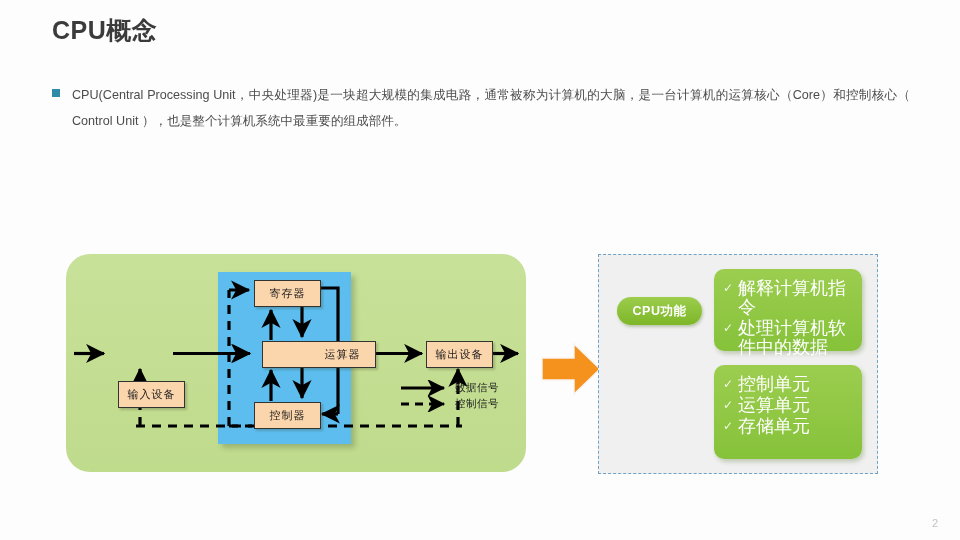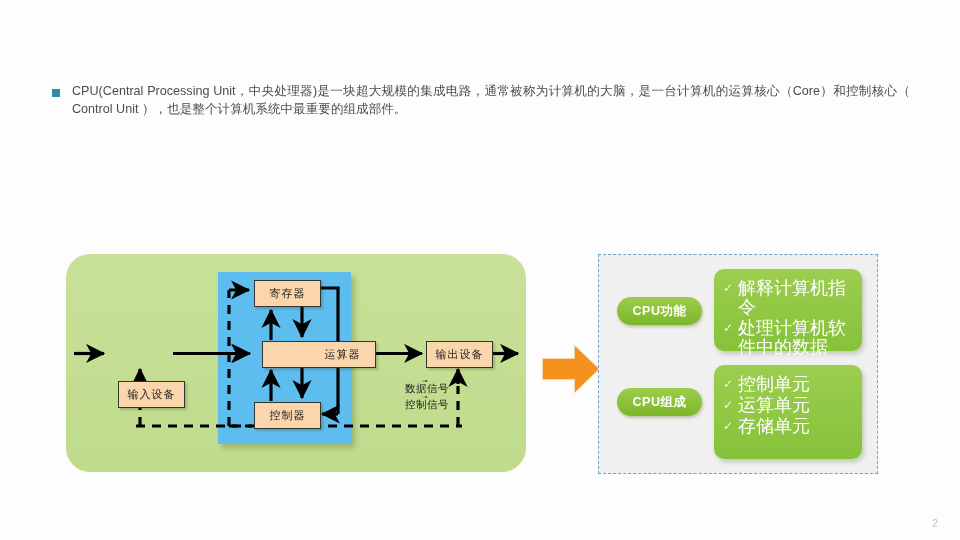--- a/index.html
+++ b/index.html
@@ -20,21 +20,21 @@
   }
 
   
   .bullets{position:absolute;left:52px;top:82px;width:870px;}
   .bullet-row{display:flex;align-items:flex-start;margin-bottom:9px;}
   .bullet-sq{
     width:8px;height:8px;background:#2f8ba8;
     margin-top:7px;margin-right:12px;flex:0 0 auto;
   }
   .bullet-text{
-    font-size:12.6px;color:#4c4c4c;line-height:18px;
+    font-size:12.6px;color:#4c4c4c;line-height:26px;
     text-align:justify;width:838px;
   }
 
   
   .diagram{
     position:absolute;left:66px;top:254px;width:460px;height:218px;
     background:linear-gradient(180deg,#c8e199 0%,#bfdb8c 100%);
     border-radius:24px;
   }
   .diagram-inner{position:absolute;inset:0;}
@@ -57,21 +57,21 @@
     box-shadow:1.5px 1.5px 2px rgba(60,60,40,.25);
   }
   .box-in   {left:52px;  top:87px;  width:65px; height:25px;margin-top:40px;}
   .box-out  {left:360px; top:87px;  width:65px; height:25px;}
   .box-reg  {left:188px; top:26px;  width:65px; height:25px;}
   .box-alu  {left:196px; top:87px;  width:65px; height:25px;padding-left:47px;}
   .box-ctrl {left:188px; top:148px; width:65px; height:25px;}
 
   
   .legend{position:absolute;left:333px;top:126px;font-size:10.5px;color:#1d1d1d;}
-  .legend-row{display:flex;align-items:center;height:16px;flex-direction:column;}
+  .legend-row{display:flex;align-items:center;height:16px;}
   .legend-label{margin-left:4px;letter-spacing:.5px;}
   .lg-line{width:52px;height:16px;}
 
   
   .right-panel{
     position:absolute;left:598px;top:254px;width:278px;height:218px;
     background:#f0f0f0;
     border:1.4px dashed #6ea3c9;
   }
   .tag{
@@ -102,20 +102,21 @@
   .page-num{
     position:absolute;right:22px;bottom:11px;
     font-size:11px;color:#c3c3c3;
   }
 </style>
 </head>
 <body>
 
 <div class="slide">
 
+  <div class="title">CPU概念</div>
 
   <div class="bullets">
 
     <div class="bullet-row">
       <span class="bullet-sq"></span>
       <span class="bullet-text">CPU(Central Processing Unit，中央处理器)是一块超大规模的集成电路，通常被称为计算机的大脑，是一台计算机的运算核心（Core）和控制核心（ Control Unit ），也是整个计算机系统中最重要的组成部件。</span>
     </div>
 
 
 
@@ -214,21 +215,20 @@
       <div class="ck-row">
         <span class="ck">✓</span>
         <span class="ck-text">解释计算机指令</span>
       </div>
       <div class="ck-row">
         <span class="ck">✓</span>
         <span class="ck-text">处理计算机软件中的数据</span>
       </div>
     </div>
 
-    <div class="tag tag-2">CPU组成</div>
     <div class="card card-2">
       <div class="ck-row">
         <span class="ck">✓</span>
         <span class="ck-text">控制单元</span>
       </div>
       <div class="ck-row">
         <span class="ck">✓</span>
         <span class="ck-text">运算单元</span>
       </div>
       <div class="ck-row">

